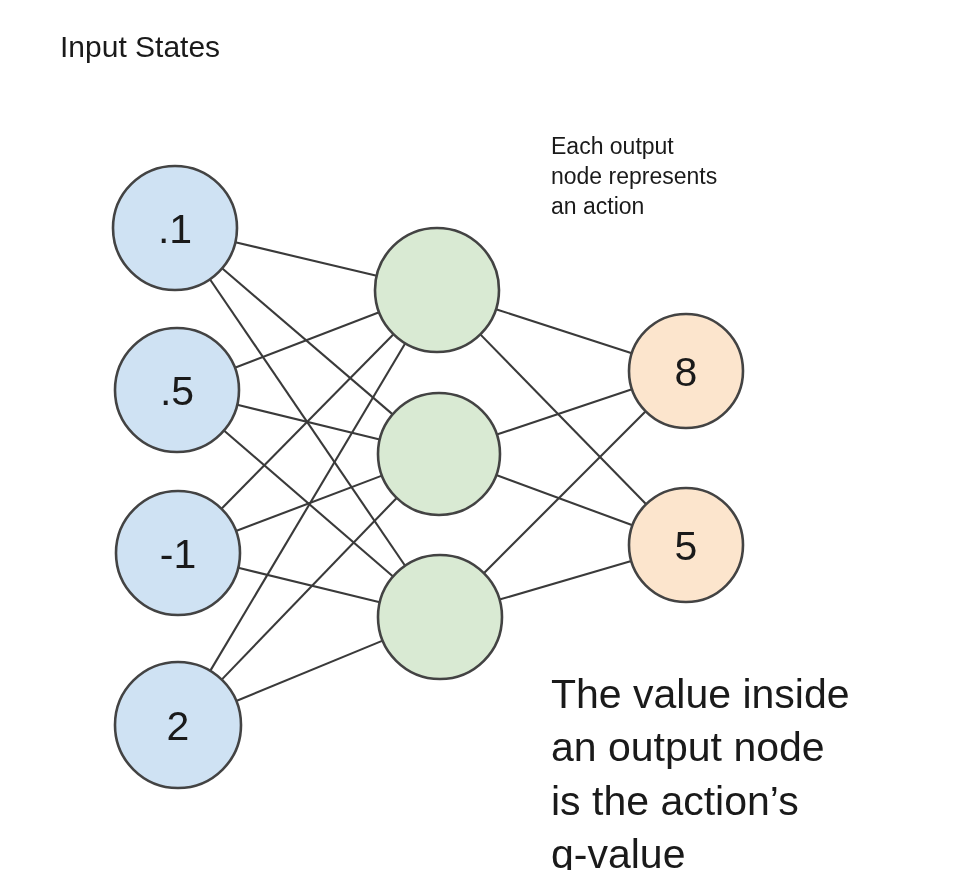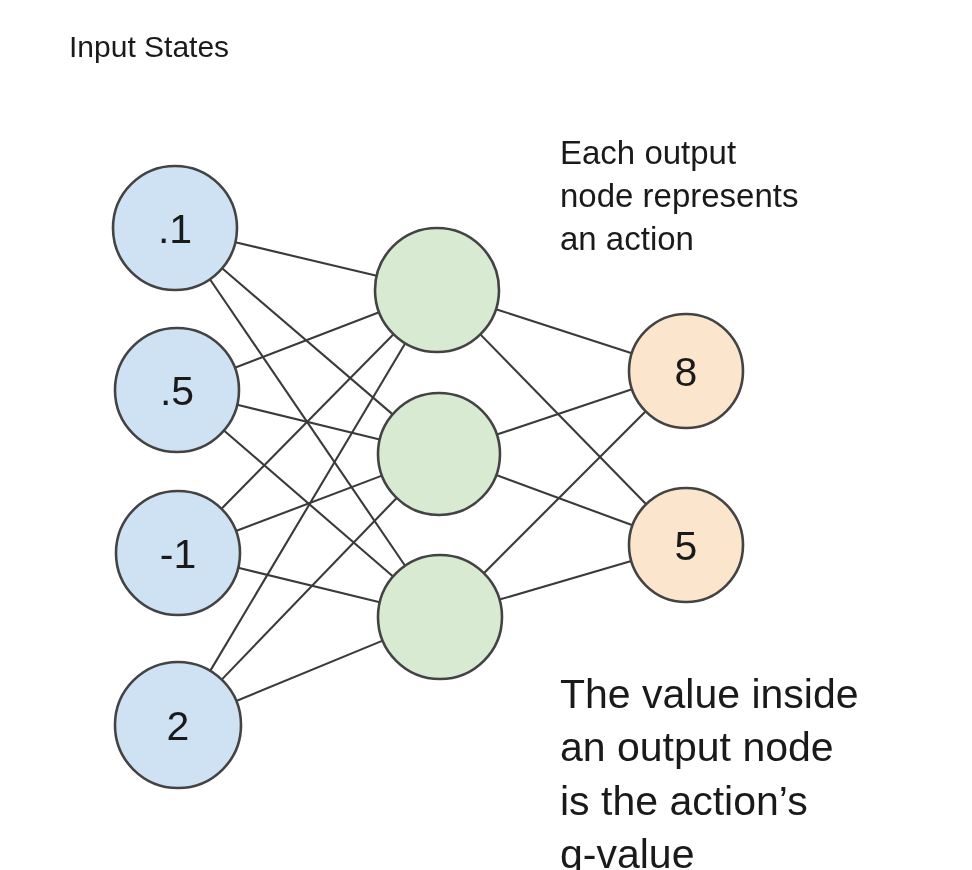--- a/index.html
+++ b/index.html
@@ -40,32 +40,31 @@
     fill: #1a1a1a;
     text-anchor: middle;
     dominant-baseline: central;
   }
   .caption {
     position: absolute;
     font-family: "Liberation Sans", sans-serif;
     color: #1a1a1a;
     white-space: pre;
     line-height: 1.30;
-    margin-left: 9px;
   }
   #title-input-states {
     left: 60px;
     top: 28px;
     font-size: 30px;
     line-height: 1.25;
   }
   #note-output-action {
     left: 551px;
     top: 132px;
-    font-size: 33px;
+    font-size: 23px;
   }
   #note-qvalue {
     left: 551px;
     top: 668px;
     font-size: 41px;
   }
 </style>
 </head>
 <body>
 

